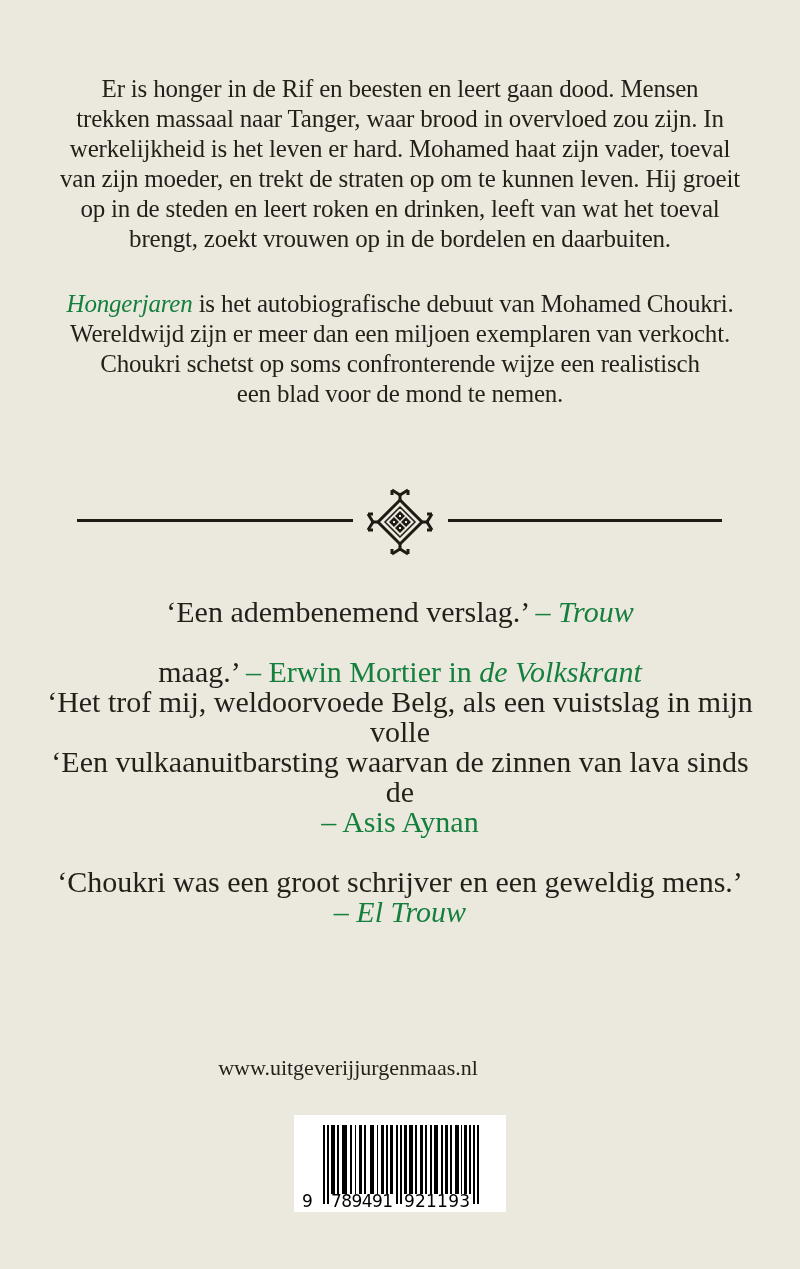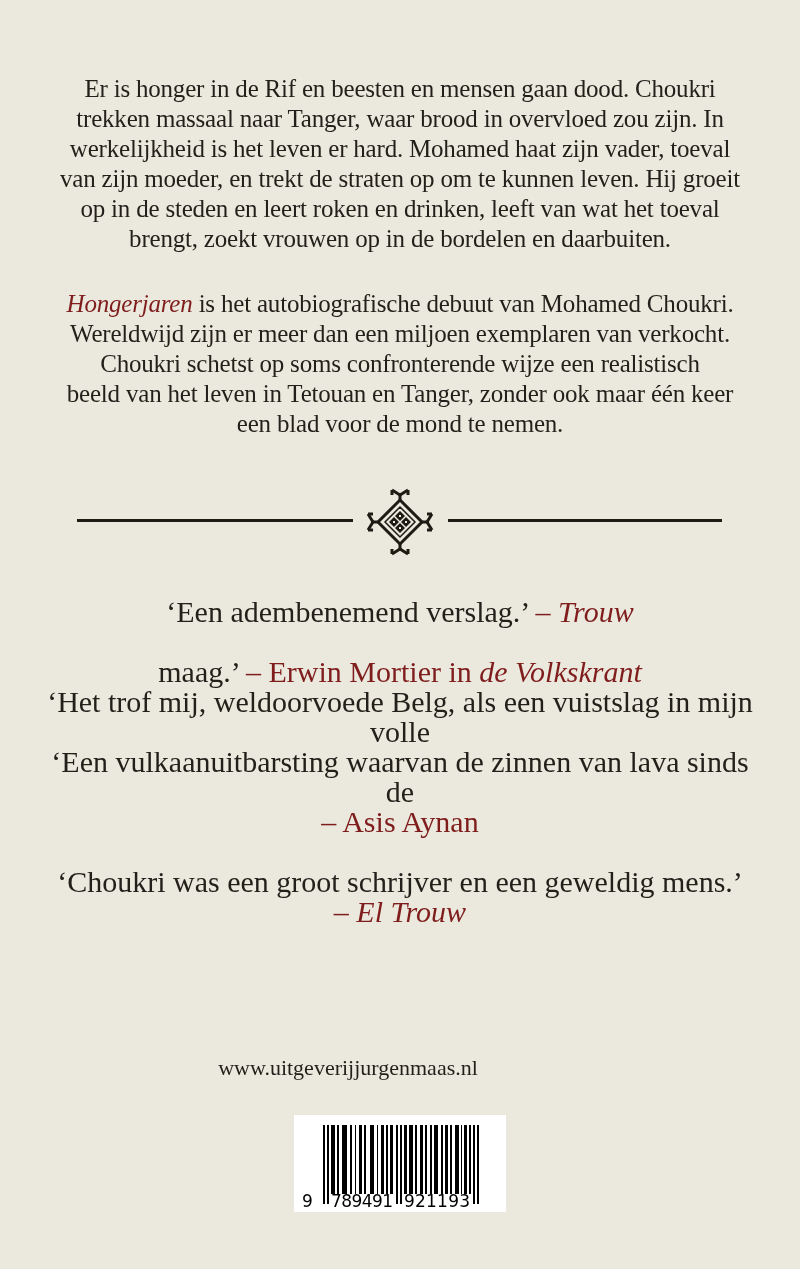--- a/index.html
+++ b/index.html
@@ -8,21 +8,21 @@
     font-family:"Liberation Serif","DejaVu Serif",serif; color:#231f1a;
     position:relative;
   }
   .blurb {
     position:absolute; left:40px; width:720px; text-align:center;
     font-size:25px; line-height:30px; letter-spacing:-0.2px;
   }
   .blurb p { margin:0; }
   #p1 { top:74px; }
   #p2 { top:289px; }
-  .red { color:#7f1d1d; }
+  .red { color:#15803d; }
   .it { font-style:italic; }
   .divider {
     position:absolute; top:519px; height:3px; background:#1e1b15;
   }
   #line-left { left:77px; width:276px; }
   #line-right { left:448px; width:274px; }
   #ornament { position:absolute; left:365px; top:487px; width:70px; height:70px; }
   .quote {
     position:absolute; left:40px; width:720px; text-align:center;
     font-size:30px; line-height:30px;
@@ -38,33 +38,32 @@
   #barcode {
     position:absolute; left:294px; top:1115px; width:212px; height:97px;
     background:#ffffff;
   }
   #barcode svg { display:block; }
 </style>
 </head>
 <body>
 
 <div class="blurb" id="p1">
-  <p>Er is honger in de Rif en beesten en mensen gaan dood. Choukri</p>
+  <p>Er is honger in de Rif en beesten en leert gaan dood. Mensen</p>
   <p>trekken massaal naar Tanger, waar brood in overvloed zou zijn. In</p>
   <p>werkelijkheid is het leven er hard. Mohamed haat zijn vader, toeval</p>
   <p>van zijn moeder, en trekt de straten op om te kunnen leven. Hij groeit</p>
   <p>op in de steden en leert roken en drinken, leeft van wat het toeval</p>
   <p>brengt, zoekt vrouwen op in de bordelen en daarbuiten.</p>
 </div>
 
 <div class="blurb" id="p2">
   <p><span class="red it">Hongerjaren</span><span> is het autobiografische debuut van Mohamed Choukri.</span></p>
   <p>Wereldwijd zijn er meer dan een miljoen exemplaren van verkocht.</p>
   <p>Choukri schetst op soms confronterende wijze een realistisch</p>
-  <p>beeld van het leven in Tetouan en Tanger, zonder ook maar één keer</p>
   <p>een blad voor de mond te nemen.</p>
 </div>
 
 <div class="divider" id="line-left"></div>
 <div class="divider" id="line-right"></div>
 
 <div id="ornament">
   <svg width="70" height="70" viewBox="0 0 70 70">
     <g fill="none" stroke="#1e1b15" stroke-width="3">
       <polygon points="35,13 57,35 35,57 13,35"></polygon>

